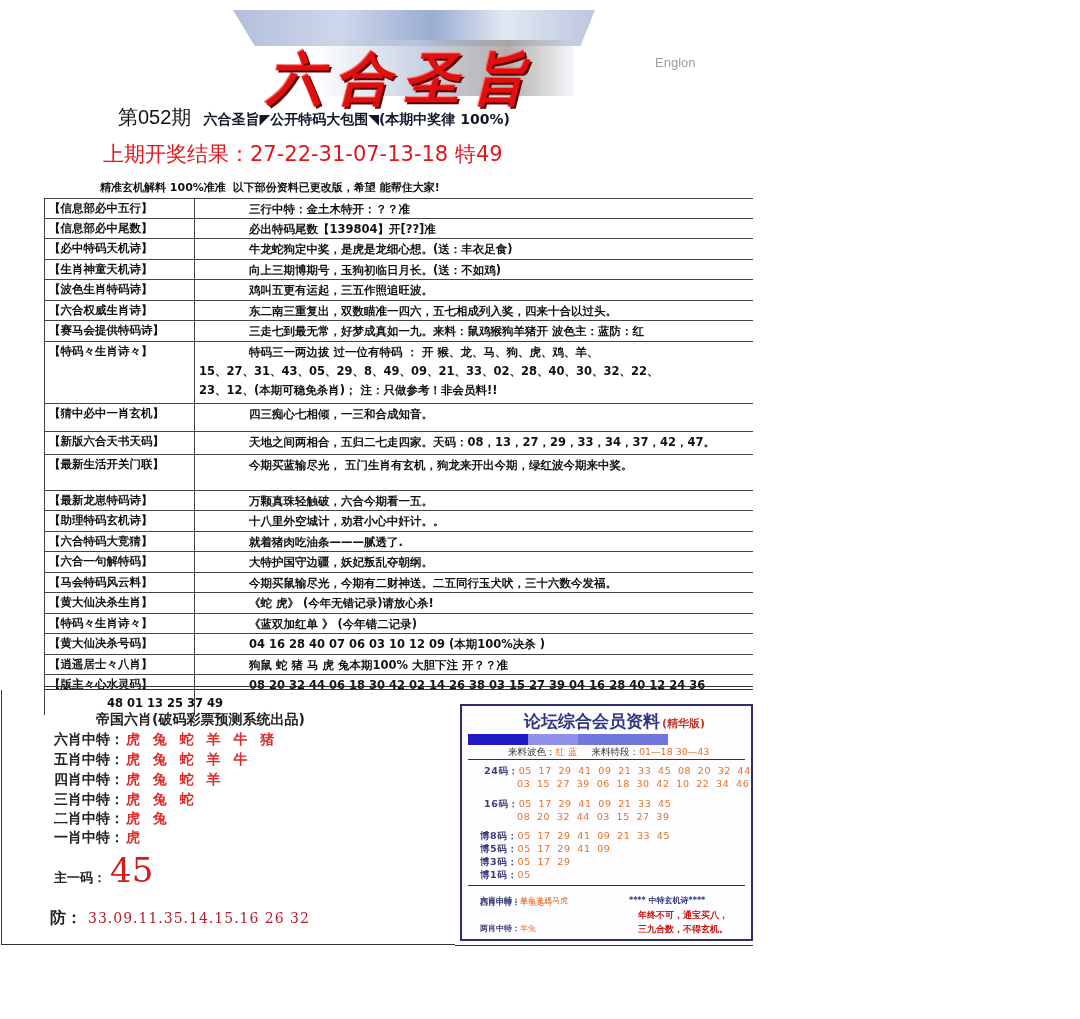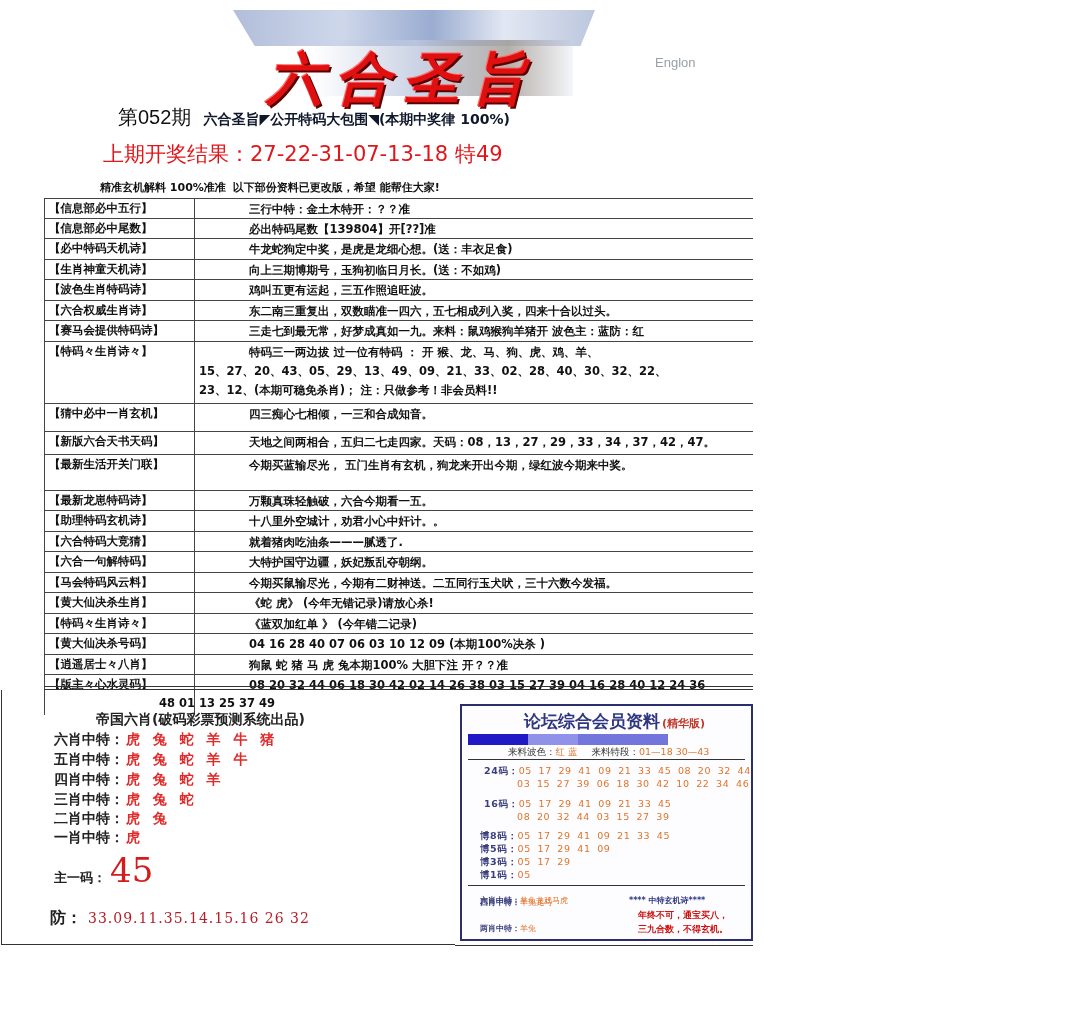--- a/index.html
+++ b/index.html
@@ -51,21 +51,21 @@
   .row.first { border-top: 1.5px solid #444; }
   .label-cell {
     width: 151px; border-left: 1.5px solid #444; border-right: 1.5px solid #444;
     font-size: 11.5px; font-weight: bold; padding: 2px 0 0 4px; white-space: nowrap; color: #111;
   }
   .gap-cell { width: 50px; }
   .text-cell { flex: 1; font-size: 11.5px; font-weight: bold; padding: 3px 0 0 4px; white-space: nowrap; color: #111; }
   .row.multi { flex-direction: column; }
   .row.multi .line1 { display: flex; }
   .multi-cont { font-size: 11.5px; font-weight: bold; padding: 4px 0 0 155px; white-space: nowrap; color: #111; }
-  .multi-cont.tight { padding-left: 115px; }
+  .multi-cont.tight { padding-left: 63px; }
   .row.multi .label-col {
     position: absolute; left: 0; top: 0; bottom: 0; width: 151px;
     border-left: 1.5px solid #444; border-right: 1.5px solid #444;
   }
   .row.multi .label-text { font-size: 11.5px; font-weight: bold; padding: 2px 0 0 4px; white-space: nowrap; }
   .double-rule { position: absolute; left: 44px; top: 686px; width: 709px; height: 4px; border-top: 1.5px solid #333; border-bottom: 1.5px solid #333; }
 
   
   .zodiac-panel {
     position: absolute; left: 1px; top: 690px; width: 454px; height: 255px;
@@ -167,21 +167,21 @@
   </div>
 
   <div class="row multi" style="height:62px">
     <div class="label-col">
       <div class="label-text">【特码々生肖诗々】</div>
     </div>
     <div class="line1">
       <div style="width:201px"></div>
       <div class="text-cell">特码三一两边拔   过一位有特码   ：   开   猴、龙、马、狗、虎、鸡、羊、</div>
     </div>
-    <div class="multi-cont">15、27、20、43、05、29、13、49、09、21、33、02、28、40、30、32、22、</div>
+    <div class="multi-cont">15、27、31、43、05、29、8、49、09、21、33、02、28、40、30、32、22、</div>
     <div class="multi-cont">23、12、(本期可稳免杀肖)；    注：只做参考！非会员料!!</div>
   </div>
   <div class="row" style="height:28px">
     <div class="label-cell">【猜中必中一肖玄机】</div>
     <div class="gap-cell"></div>
     <div class="text-cell">四三痴心七相倾，一三和合成知音。</div>
   </div>
   <div class="row" style="height:23px">
     <div class="label-cell">【新版六合天书天码】</div>
     <div class="gap-cell"></div>

